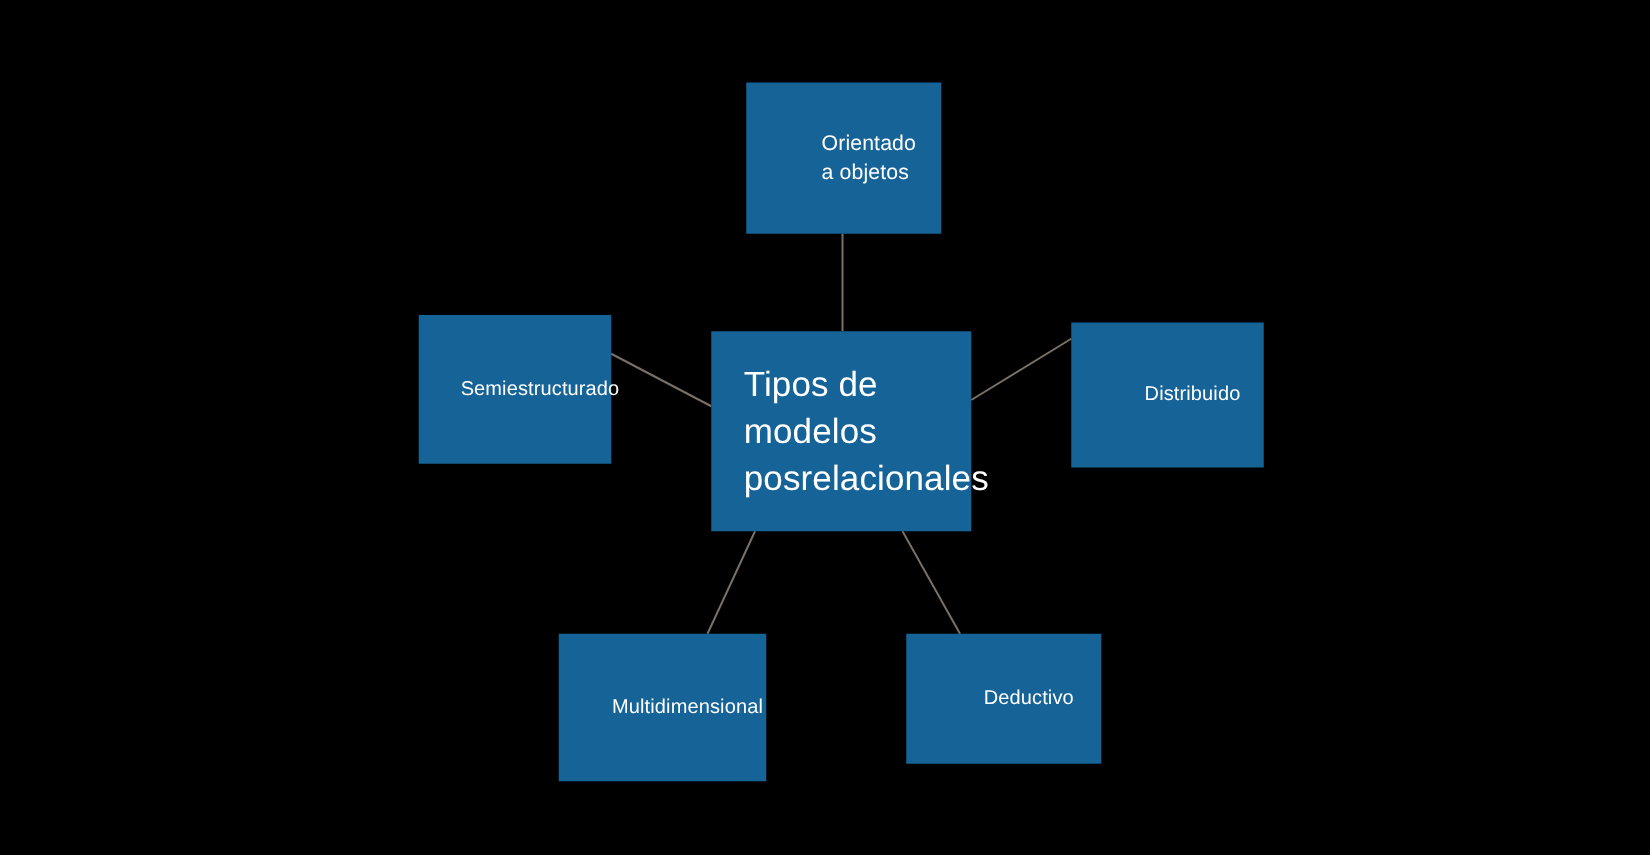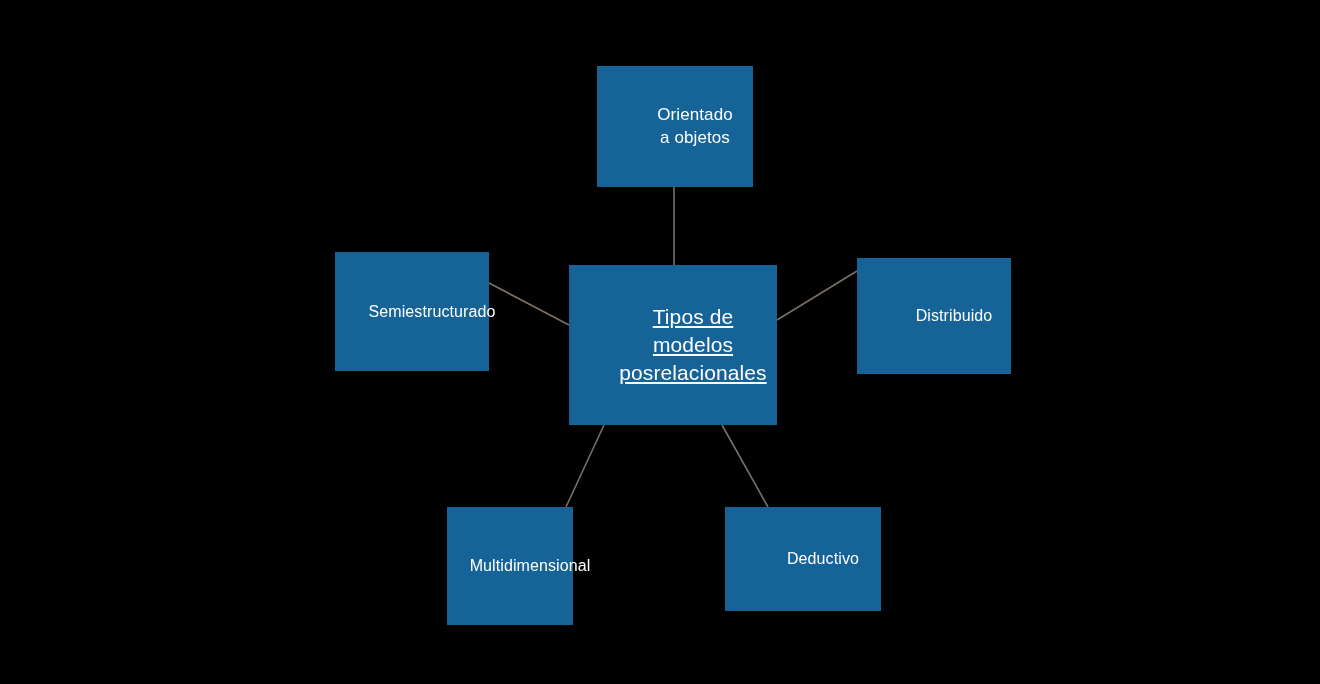--- a/index.html
+++ b/index.html
@@ -22,33 +22,32 @@
     left: 0;
     top: 0;
     width: 1320px;
     height: 684px;
   }
   .node {
     position: absolute;
     display: flex;
     align-items: center;
     justify-content: center;
-    text-align: center;
     color: #ffffff;
     box-sizing: border-box;
     z-index: 2;
     padding-left: 40px;
   }
   .node-label {
     display: block;
     line-height: 1.33;
     white-space: pre-line;
     letter-spacing: 0.1px;
   }
-  .node-center .node-label { font-size: 21px; text-decoration: underline; }
+  .node-center .node-label { font-size: 28px; }
   .node-top .node-label { font-size: 17px; }
   .node-left .node-label { font-size: 16px; }
   .node-right .node-label { font-size: 16px; }
   .node-bottom-left .node-label { font-size: 16px; }
   .node-bottom-right .node-label { font-size: 16px; }
 </style>
 </head>
 <body style="background: rgb(0, 0, 0);">
 
 <div id="canvas" style="background: rgb(0, 0, 0);">
@@ -73,21 +72,21 @@
   </div>
 
   <div class="node node-right" style="left: 857px; top: 258px; width: 154px; height: 116px; background: rgb(22, 99, 151); color: rgb(255, 255, 255);">
     <span class="node-label">Distribuido</span>
   </div>
 
   <div class="node node-left" style="left: 335px; top: 252px; width: 154px; height: 119px; background: rgb(22, 99, 151); color: rgb(255, 255, 255);">
     <span class="node-label">Semiestructurado</span>
   </div>
 
-  <div class="node node-bottom-left" style="left: 447px; top: 507px; width: 126px; height: 118px; background: rgb(22, 99, 151); color: rgb(255, 255, 255);">
+  <div class="node node-bottom-left" style="left: 447px; top: 507px; width: 166px; height: 118px; background: rgb(22, 99, 151); color: rgb(255, 255, 255);">
     <span class="node-label">Multidimensional</span>
   </div>
 
   <div class="node node-bottom-right" style="left: 725px; top: 507px; width: 156px; height: 104px; background: rgb(22, 99, 151); color: rgb(255, 255, 255);">
     <span class="node-label">Deductivo</span>
   </div>
 
 </div>
 
 </body></html>

